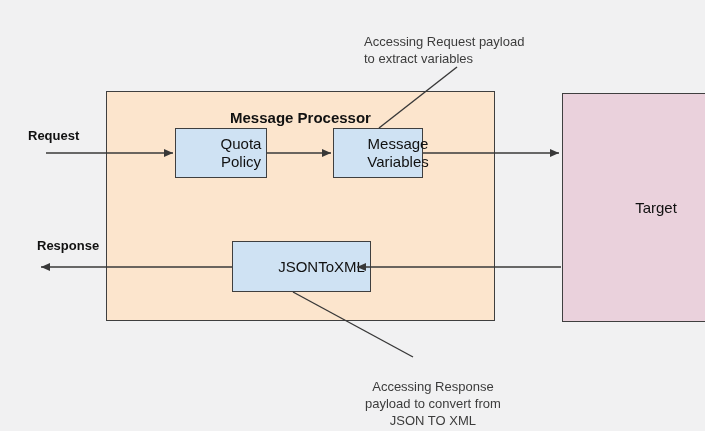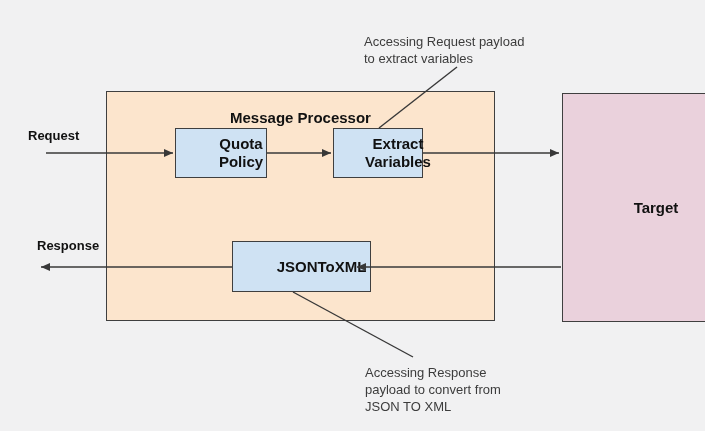--- a/index.html
+++ b/index.html
@@ -28,21 +28,21 @@
   }
   .node {
     position: absolute;
     display: flex;
     flex-direction: column;
     align-items: center;
     justify-content: center;
     background: var(--process-fill, #cfe2f3);
     border: 1.5px solid var(--border, #3f3f3f);
     box-sizing: border-box;
-    font-weight: bold;
+    font-weight: normal;
     font-size: 15px;
     line-height: 18px;
     text-align: center;
     color: var(--label-text, #111);
     padding-left: 40px;
   }
   .node-quota     { left: 175px; top: 128px; width: 92px;  height: 50px; }
   .node-extract   { left: 333px; top: 128px; width: 90px;  height: 50px; }
   .node-jsontoxml { left: 232px; top: 241px; width: 139px; height: 51px; }
   .node-target    { left: 562px; top: 93px;  width: 148px; height: 229px;
@@ -56,21 +56,21 @@
   .flow-label-request  { left: 28px; top: 128px; }
   .flow-label-response { left: 17px; top: 238px; margin-left: 20px; }
   .note {
     position: absolute;
     font-size: 13px;
     line-height: 17px;
     color: var(--note-text, #3c3c3c);
     white-space: nowrap;
   }
   .note-request  { left: 364px; top: 33px; }
-  .note-response { left: 365px; top: 364px; }
+  .note-response { left: 365px; top: 378px; text-align: center; }
   svg.wires {
     position: absolute;
     left: 0; top: 0;
     pointer-events: none;
   }
   svg.wires line {
     stroke: var(--arrow, #383838);
     stroke-width: 1.4;
   }
   .arrowhead { fill: var(--arrow, #383838); }
@@ -83,21 +83,21 @@
   <div class="container-box">
     <div class="container-title">Message Processor</div>
   </div>
 
   <div class="node node-quota">
     <span>Quota</span>
     <span>Policy</span>
   </div>
 
   <div class="node node-extract">
-    <span>Extract</span>
+    <span>Message</span>
     <span>Variables</span>
   </div>
 
   <div class="node node-jsontoxml">
     <span>JSONToXML</span>
   </div>
 
   <div class="node node-target">
     <span>Target</span>
   </div>

